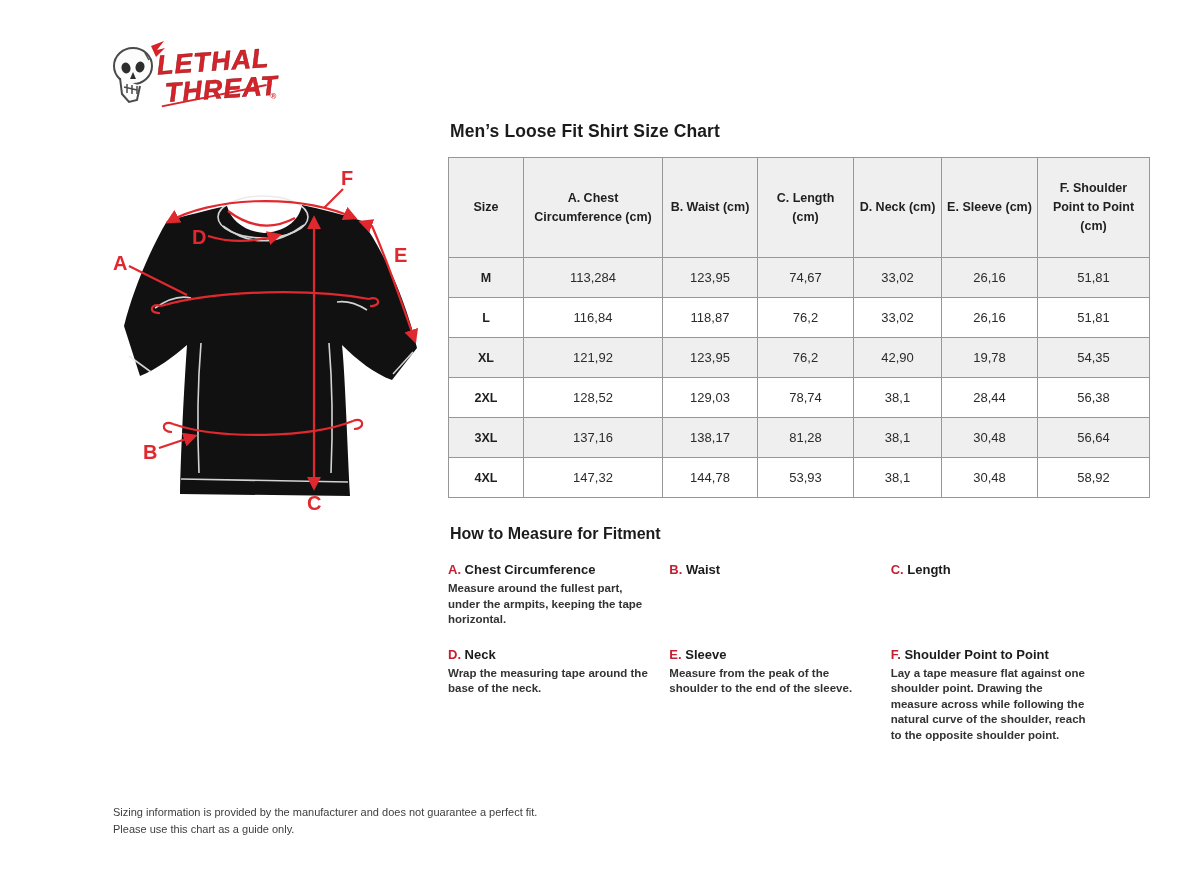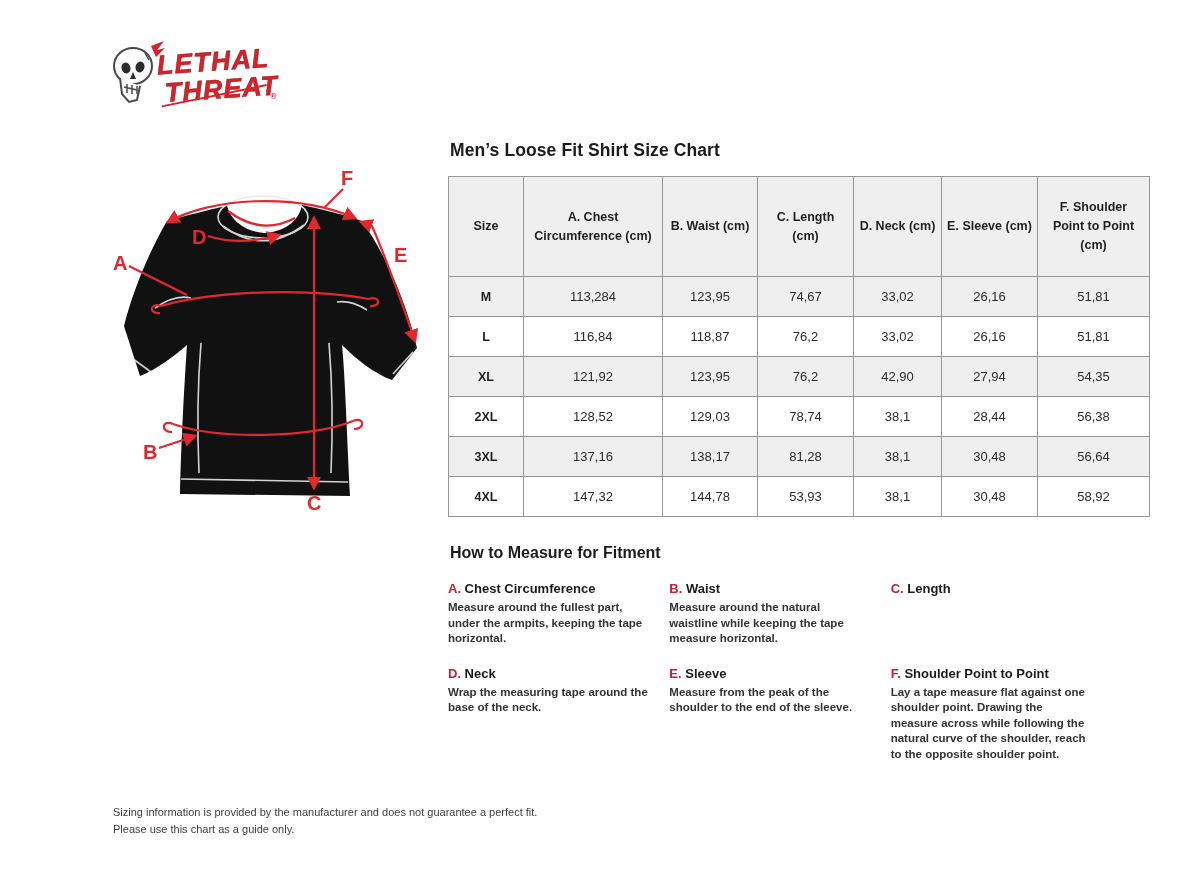--- a/index.html
+++ b/index.html
@@ -5,21 +5,21 @@
   html,body{margin:0;padding:0;background:#fff;font-family:"Liberation Sans",sans-serif;color:#222;}
   .page{position:relative;width:1200px;height:884px;background:#ffffff;overflow:hidden;}
 
   
   .logo{position:absolute;left:106px;top:40px;width:180px;height:78px;}
 
   
   .diagram{position:absolute;left:95px;top:158px;width:335px;height:365px;}
 
   
-  .main{position:absolute;left:448px;top:140px;width:640px;}
+  .main{position:absolute;left:448px;top:121px;width:640px;}
   .page-title{font-size:17.5px;font-weight:700;color:#1b1b1b;margin:0 0 15px 2px;letter-spacing:.1px;}
 
   table.size-table{border-collapse:collapse;table-layout:fixed;width:636px;font-size:13px;color:#2b2b2b;}
   .size-table th,.size-table td{border:1px solid #979797;text-align:center;vertical-align:middle;padding:2px 5px;}
   .size-table thead th{height:95px;background:#efefef;font-weight:700;font-size:12.5px;line-height:1.5;color:#1f1f1f;}
   .size-table tbody tr{height:40px;}
   .size-table tbody tr:nth-child(odd){background:#efefef;}
   .size-table tbody th{font-weight:700;font-size:12.5px;color:#1f1f1f;background:transparent;}
   .c0{width:64px}.c1{width:128px}.c2{width:84px}.c3{width:85px}.c4{width:77px}.c5{width:85px}.c6{width:101px}
 
@@ -162,21 +162,21 @@
             <td>33,02</td>
             <td>26,16</td>
             <td>51,81</td>
           </tr>
           <tr>
             <th>XL</th>
             <td>121,92</td>
             <td>123,95</td>
             <td>76,2</td>
             <td>42,90</td>
-            <td>27,94</td>
+            <td>19,78</td>
             <td>54,35</td>
           </tr>
           <tr>
             <th>2XL</th>
             <td>128,52</td>
             <td>129,03</td>
             <td>78,74</td>
             <td>38,1</td>
             <td>28,44</td>
             <td>56,38</td>
@@ -203,21 +203,20 @@
     </table>
 
     <h2 class="howto-title">How to Measure for Fitment</h2>
     <div class="measure-grid" id="measure-grid">
         <div class="measure-item">
           <h3><span class="letter">A.</span> Chest Circumference</h3>
           <p>Measure around the fullest part, under the armpits, keeping the tape horizontal.</p>
         </div>
         <div class="measure-item">
           <h3><span class="letter">B.</span> Waist</h3>
-          <p>Measure around the natural waistline while keeping the tape measure horizontal.</p>
         </div>
         <div class="measure-item">
           <h3><span class="letter">C.</span> Length</h3>
         </div>
         <div class="measure-item">
           <h3><span class="letter">D.</span> Neck</h3>
           <p>Wrap the measuring tape around the base of the neck.</p>
         </div>
         <div class="measure-item">
           <h3><span class="letter">E.</span> Sleeve</h3>

